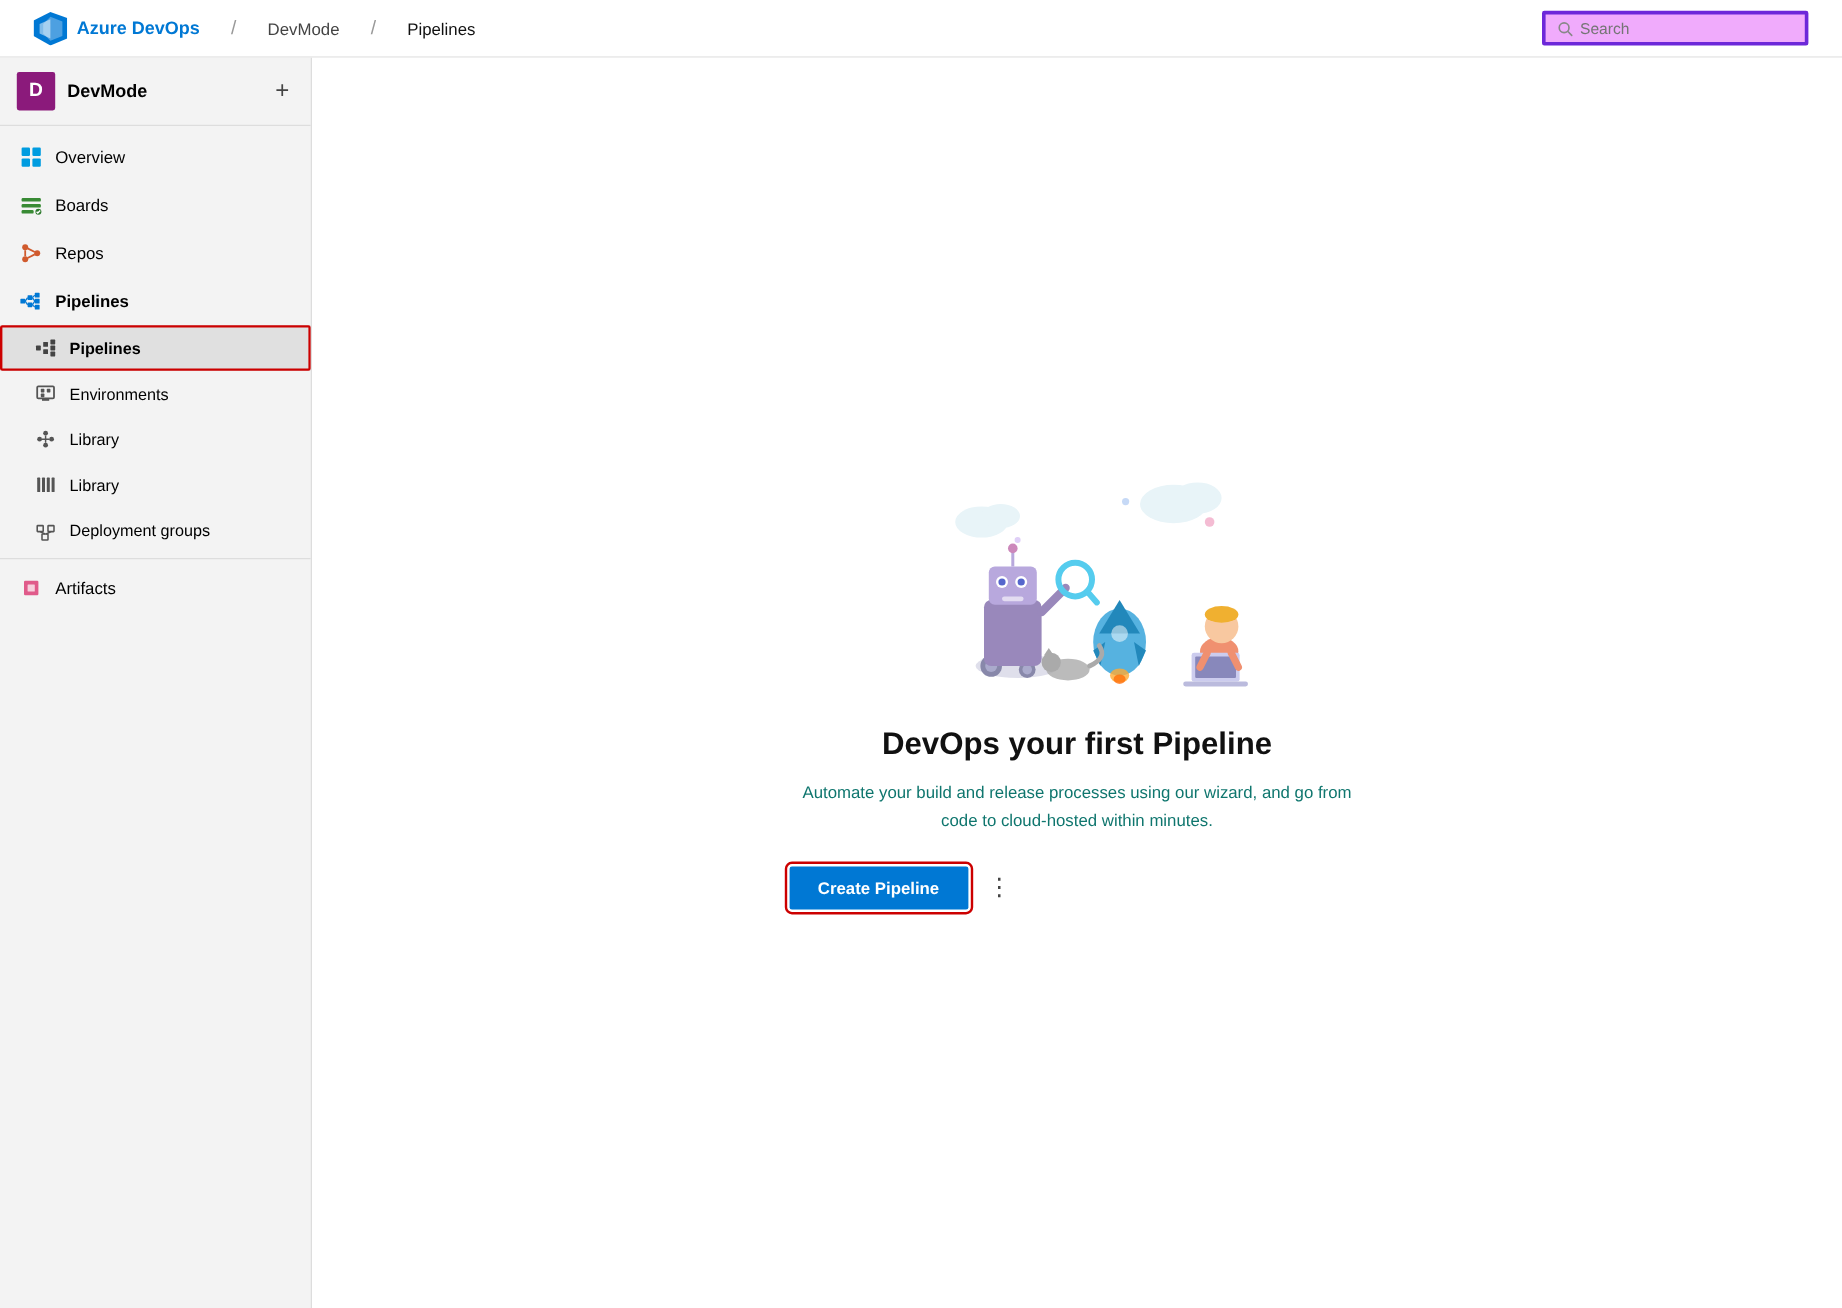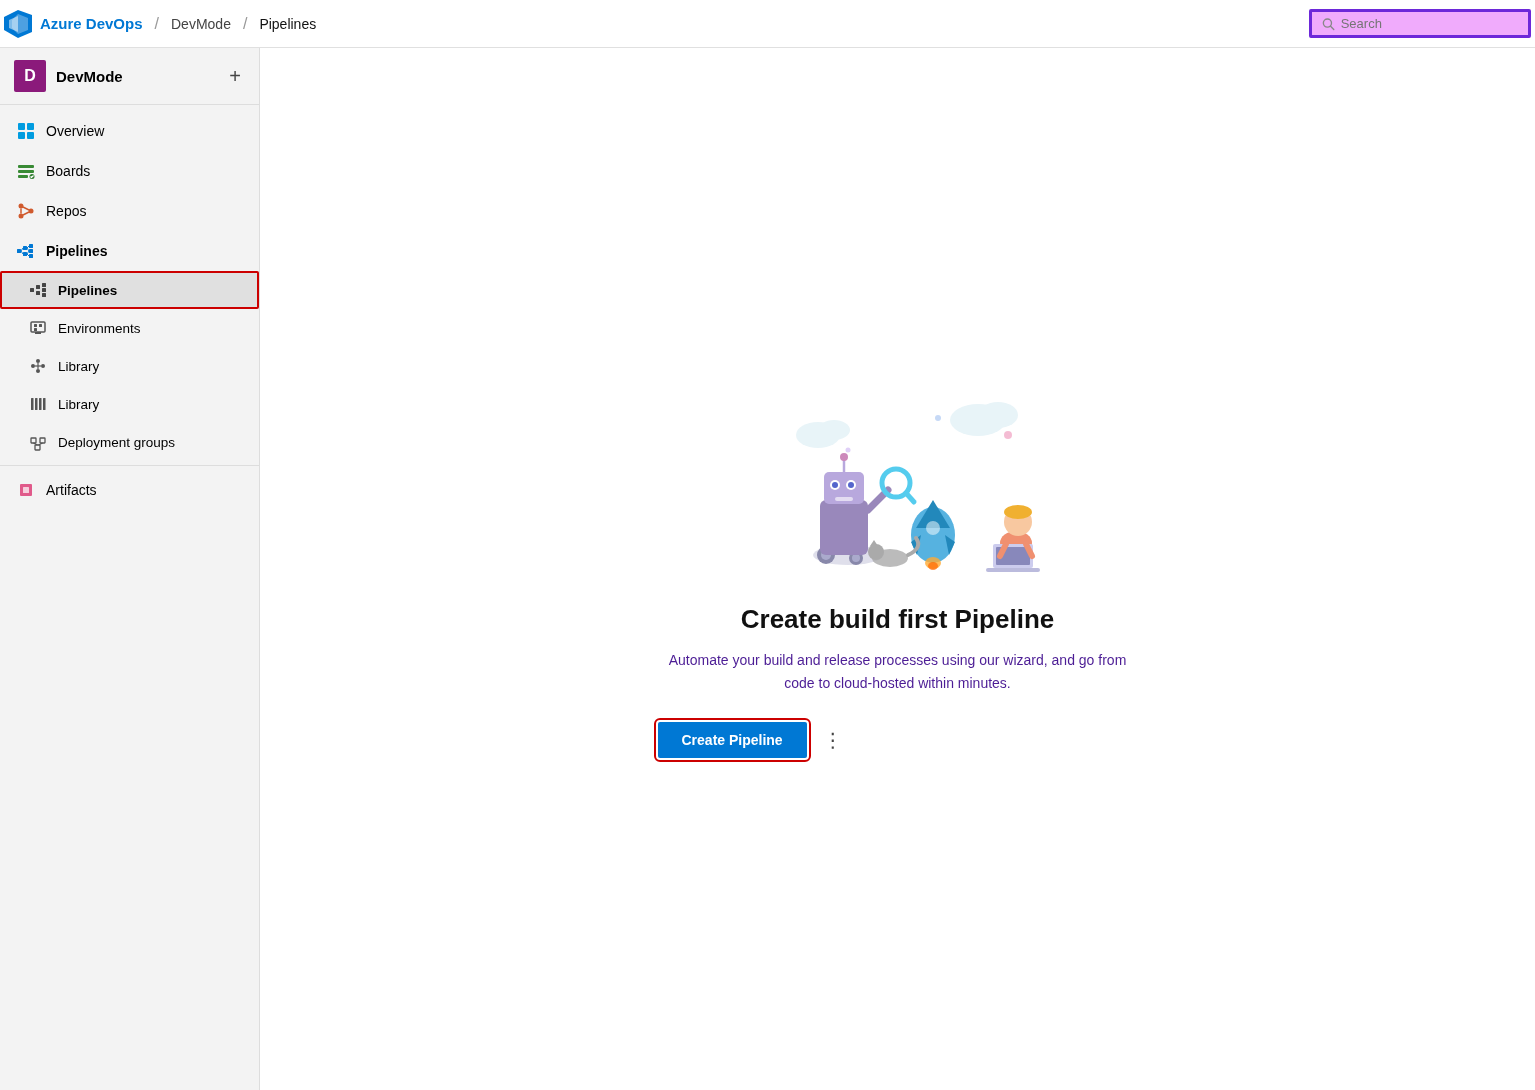--- a/index.html
+++ b/index.html
@@ -2,21 +2,21 @@
 <html><head>
   <meta charset="utf-8">
   <style>
     * { margin: 0; padding: 0; box-sizing: border-box; }
     body { font-family: 'Segoe UI', sans-serif; font-size: 14px; background: #fff; display: flex; flex-direction: column; height: 100vh; overflow: hidden; }
 
     
     .topbar {
       display: flex; align-items: center; height: 48px;
       background: #fff; border-bottom: 1px solid #e0e0e0;
-      padding: 0 4px; gap: 8px; flex-shrink: 0;
+      padding: 0 28px; gap: 22px; flex-shrink: 0;
     }
     .topbar-logo { display: flex; align-items: center; gap: 8px; }
     .topbar-logo-icon {
       width: 28px; height: 28px;
     }
     .topbar-brand {
       font-size: 15px; font-weight: 600; color: #0078d4;
     }
     .topbar-sep { color: #999; margin: 0 4px; font-size: 16px; }
     .topbar-breadcrumb { color: #444; font-size: 14px; }
@@ -82,21 +82,21 @@
     .content {
       flex: 1; display: flex; align-items: center; justify-content: center;
       background: #fff; overflow: auto;
     }
     .empty-state { text-align: center; max-width: 520px; padding: 40px 20px; }
 
     
     .illustration { width: 320px; height: 200px; margin: 0 auto 24px; position: relative; }
 
     .empty-state h1 { font-size: 26px; font-weight: 700; color: #111; margin-bottom: 14px; }
-    .empty-state p { font-size: 14px; color: #4c1d95; line-height: 1.6; margin-bottom: 28px; }
+    .empty-state p { font-size: 14px; color: #0f766e; line-height: 1.6; margin-bottom: 28px; }
 
     .empty-state-actions { display: flex; align-items: center; justify-content: flex-start; gap: 12px; }
     .btn-create {
       background: #0078d4; color: #fff; border: none; padding: 10px 24px;
       font-size: 14px; font-weight: 600; border-radius: 2px; cursor: pointer;
       outline: 2px solid #c00; outline-offset: 2px;
     }
     .btn-more {
       background: none; border: none; cursor: pointer; font-size: 20px; color: #444;
       padding: 4px;
@@ -357,21 +357,21 @@
 
           <ellipse cx="152" cy="178" rx="18" ry="9" fill="#aaaaaa" opacity="0.8"></ellipse>
           <circle cx="138" cy="172" r="8" fill="#aaaaaa"></circle>
 
           <polygon points="132,166 136,160 140,166" fill="#aaaaaa"></polygon>
 
           <path d="M170 175 Q185 168 178 158" fill="none" stroke="#aaaaaa" stroke-width="4" stroke-linecap="round"></path>
         </svg>
       </div>
 
-      <h1>Create build first Pipeline</h1>
+      <h1>DevOps your first Pipeline</h1>
       <p>Automate your build and release processes using our wizard, and go from code to cloud-hosted within minutes.</p>
 
       <div class="empty-state-actions">
         <button class="btn-create">Create Pipeline</button>
         <button class="btn-more" title="More options">⋮</button>
       </div>
     </div>
   </div>
 
 </div>

